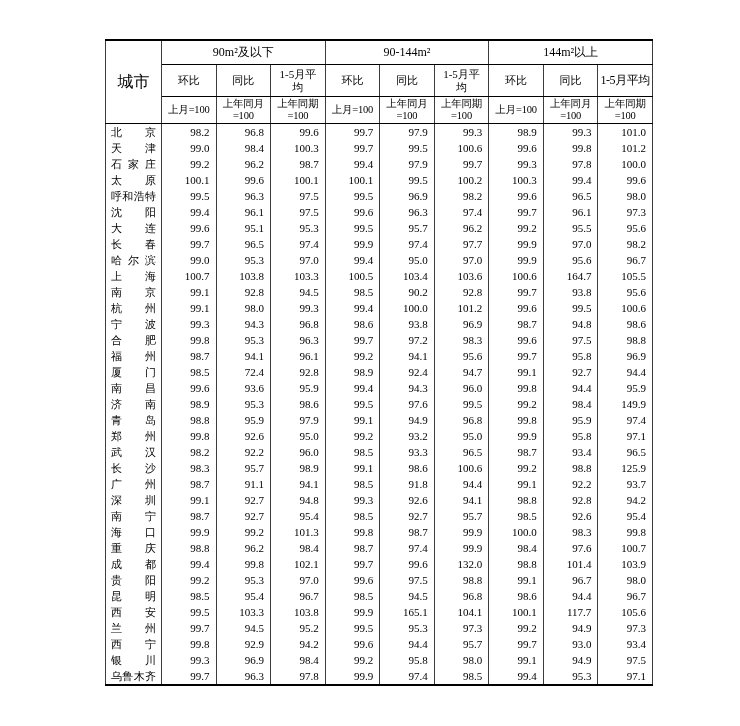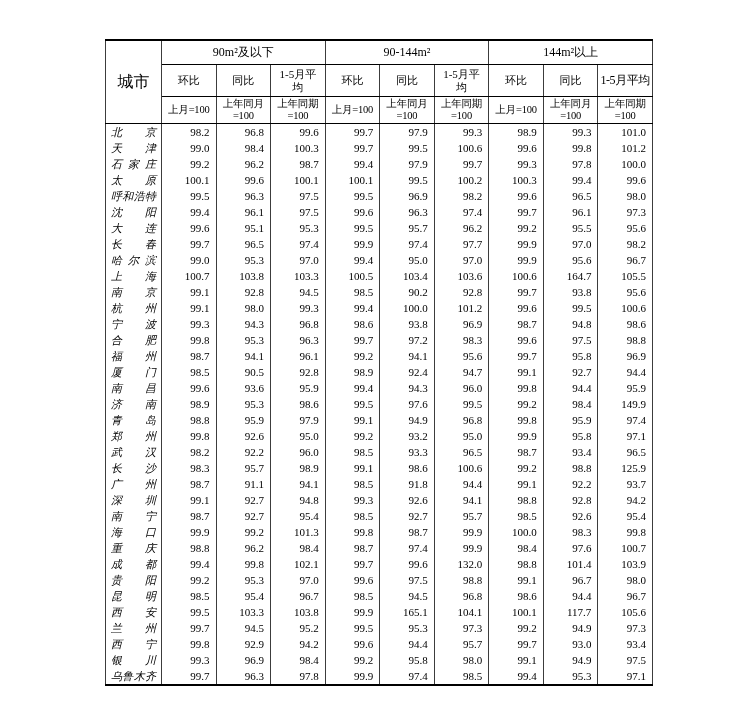--- a/index.html
+++ b/index.html
@@ -53,21 +53,21 @@
     white-space: nowrap; font-size: 12px; letter-spacing: -0.4px;
   }
   tr.base-row td {
     font-size: 10.5px; height: 26px;
     line-height: 12px; white-space: pre-line;
     letter-spacing: -0.2px;
   }
   tbody td { height: 16px; font-size: 11px; line-height: 15px; }
   td.city-cell {
     text-align: justify; text-align-last: justify;
-    padding: 0 5px; white-space: nowrap; font-style: italic;
+    padding: 0 5px; white-space: nowrap;
   }
   td.value-cell { text-align: right; padding-right: 6px; }
 </style>
 </head>
 <body>
 
 <div class="page">
 
   <table class="idx">
     <colgroup>
@@ -297,21 +297,21 @@
           <td class="value-cell">99.2</td>
           <td class="value-cell">94.1</td>
           <td class="value-cell">95.6</td>
           <td class="value-cell">99.7</td>
           <td class="value-cell">95.8</td>
           <td class="value-cell">96.9</td>
         </tr>
         <tr class="data-row">
           <td class="city-cell">厦门</td>
           <td class="value-cell">98.5</td>
-          <td class="value-cell">90.5</td>
+          <td class="value-cell">72.4</td>
           <td class="value-cell">92.8</td>
           <td class="value-cell">98.9</td>
           <td class="value-cell">92.4</td>
           <td class="value-cell">94.7</td>
           <td class="value-cell">99.1</td>
           <td class="value-cell">92.7</td>
           <td class="value-cell">94.4</td>
         </tr>
         <tr class="data-row">
           <td class="city-cell">南昌</td>

